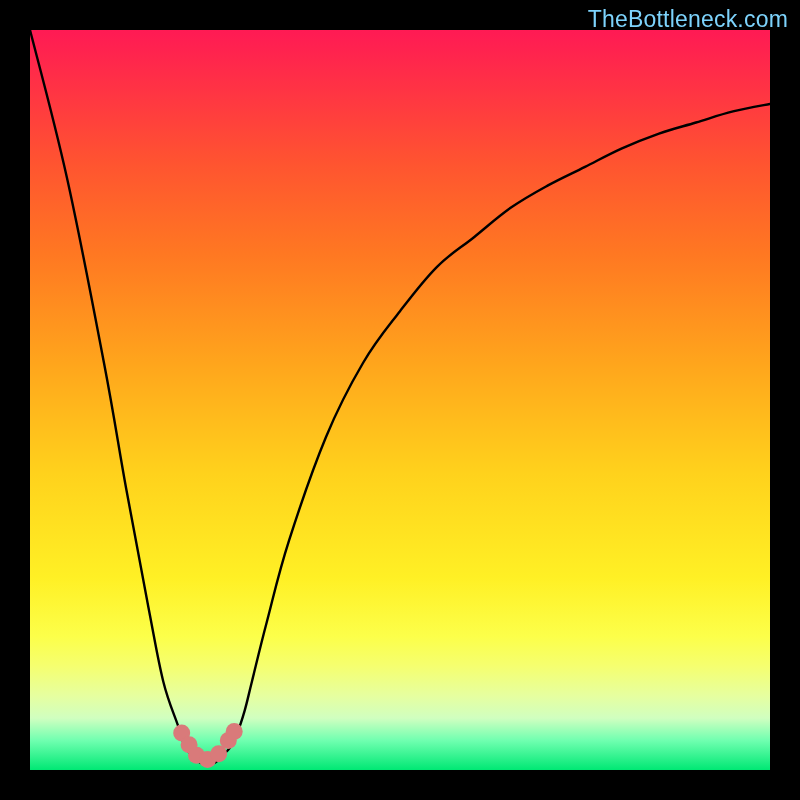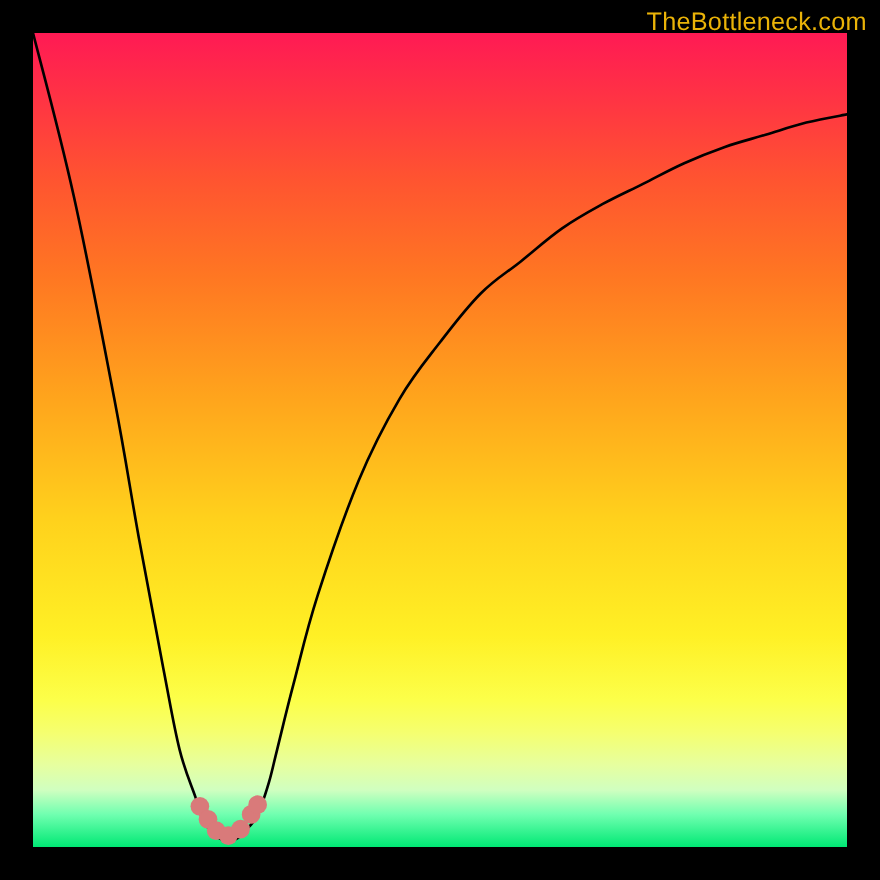--- a/index.html
+++ b/index.html
@@ -43,21 +43,21 @@
       #e6ffa0 90%,
       #d0ffc0 93%,
       #70ffb0 96%,
       #00e874 100%
     );
   }
   .watermark {
     position: absolute;
     top: 6px;
     right: 12px;
-    color: #eab308;
+    color: #7dd3fc;
     font-size: 23px;
     font-weight: 500;
     letter-spacing: 0.2px;
     font-family: Arial, Helvetica, sans-serif;
   }
   svg.curve {
     position: absolute;
     inset: 0;
     width: 100%;
     height: 100%;

